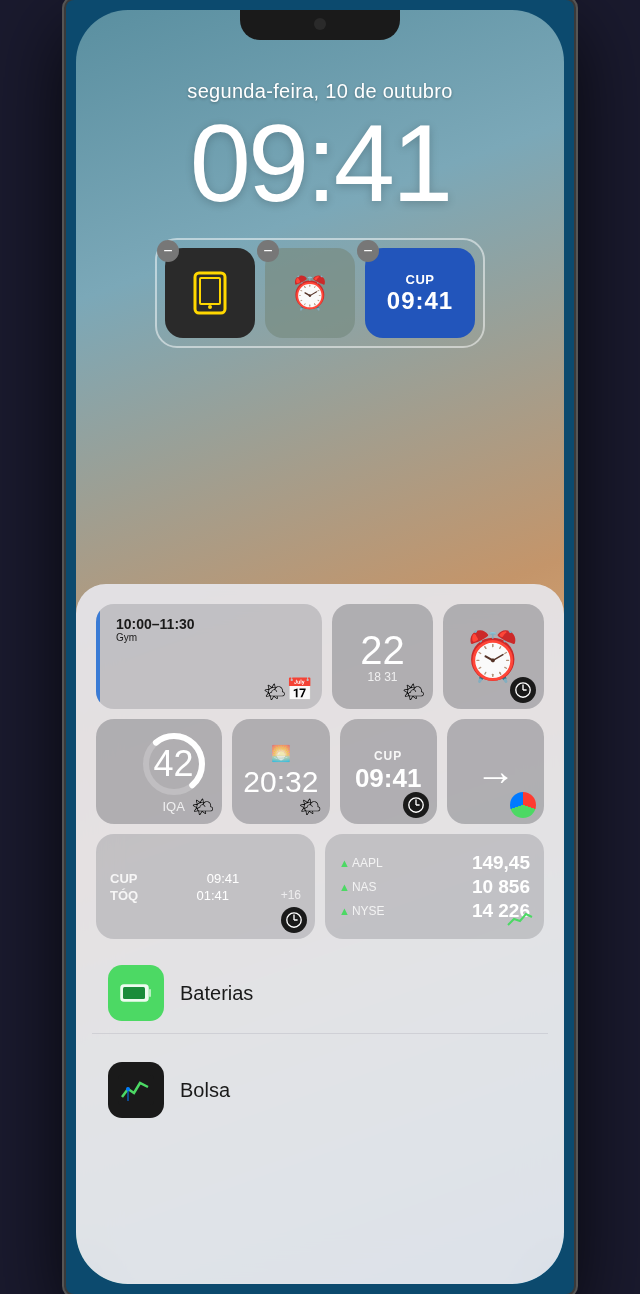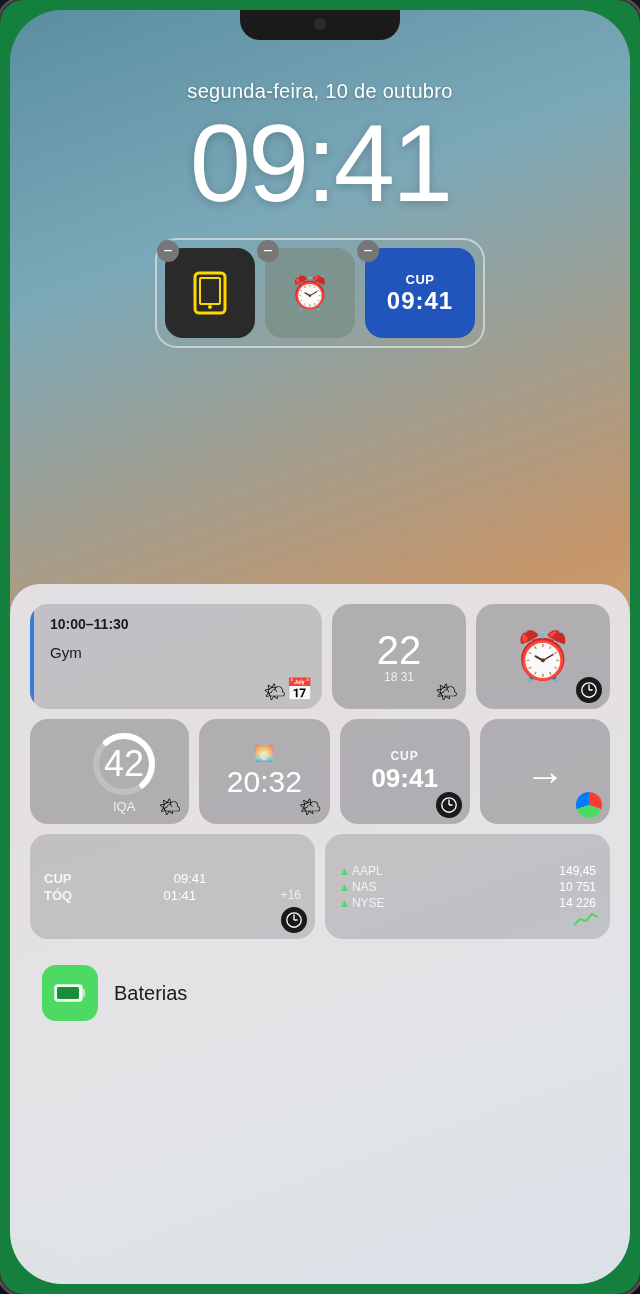--- a/index.html
+++ b/index.html
@@ -7,24 +7,24 @@
     body {
       background: #1a1a2e;
       display: flex;
       justify-content: center;
       align-items: center;
       min-height: 100vh;
       font-family: -apple-system, BlinkMacSystemFont, 'SF Pro Display', 'Helvetica Neue', sans-serif;
     }
 
     .phone-frame {
-      width: 640px;
+      width: 508px;
       height: 1294px;
-      background: #15803d;
-      border-radius: 24px;
+      background: #0c4a6e;
+      border-radius: 8px;
       position: relative;
       overflow: hidden;
       box-shadow: 0 0 0 2px #3a3a3a, 0 0 0 4px #555, 0 30px 80px rgba(0,0,0,0.8);
     }
 
     .phone-screen {
       position: absolute;
       top: 10px;
       left: 10px;
       right: 10px;
@@ -247,24 +247,24 @@
     }
 
     .cal-time-range {
       font-size: 14px;
       font-weight: 600;
       color: #1a1a1a;
       text-align: right;
     }
 
     .cal-event {
-      font-size: 15px;
+      font-size: 10px;
       font-weight: 500;
       color: #1a1a1a;
-      margin-top: 12px;
+      margin-top: 0;
     }
 
     .cal-left-border {
       position: absolute;
       left: 0;
       top: 0;
       bottom: 0;
       width: 4px;
       background: #3a7bd5;
       border-radius: 18px 0 0 18px;
@@ -399,22 +399,22 @@
       align-items: center;
       gap: 2px;
     }
 
     .market-up {
       color: #4cd964;
       font-size: 11px;
     }
 
     .market-val {
-      font-size: 12px;
-      font-weight: 400;
+      font-size: 19px;
+      font-weight: 700;
       color: white;
       margin-left: 48px;
     }
 
     
     .app-list {
       margin-top: 14px;
       display: flex;
       flex-direction: column;
       gap: 16px;
@@ -661,21 +661,21 @@
               </div>
             </div>
 
             <div class="wcard wcard-large market-widget">
               <div class="market-row">
                 <span class="market-name"><span class="market-up">▲</span>AAPL</span>
                 <span class="market-val">149,45</span>
               </div>
               <div class="market-row">
                 <span class="market-name"><span class="market-up">▲</span>NAS</span>
-                <span class="market-val">10 751</span>
+                <span class="market-val">10 856</span>
               </div>
               <div class="market-row">
                 <span class="market-name"><span class="market-up">▲</span>NYSE</span>
                 <span class="market-val">14 226</span>
               </div>
               <div style="position:absolute;bottom:6px;right:8px;">
                 <svg width="30" height="20" viewBox="0 0 30 20">
                   <polyline points="2,16 8,10 14,12 20,5 26,8" stroke="#4cd964" stroke-width="2" fill="none"></polyline>
                 </svg>
               </div>
@@ -691,20 +691,31 @@
             <div class="app-icon app-icon-battery">
               <svg width="32" height="20" viewBox="0 0 32 20" fill="none">
                 <rect x="1" y="2" width="27" height="16" rx="3" stroke="white" stroke-width="1.5" fill="white" opacity="0.9"></rect>
                 <rect x="29" y="6" width="2" height="8" rx="1" fill="white" opacity="0.6"></rect>
                 <rect x="3" y="4" width="22" height="12" rx="1.5" fill="#1a8c3a"></rect>
               </svg>
             </div>
             <span class="app-name">Baterias</span>
           </div>
 
+          <div class="app-item">
+            <div class="app-icon app-icon-stocks">
+              <svg width="36" height="30" viewBox="0 0 36 30" fill="none">
+                <rect width="36" height="30" rx="4" fill="#1a1a1a"></rect>
+                <polyline points="4,22 10,14 16,18 22,8 30,12" stroke="#4cd964" stroke-width="2.5" fill="none"></polyline>
+                <circle cx="10" cy="14" r="2" fill="#007aff"></circle>
+                <line x1="10" y1="14" x2="10" y2="26" stroke="#007aff" stroke-width="1"></line>
+              </svg>
+            </div>
+            <span class="app-name">Bolsa</span>
+          </div>
 
         </div>
 
       </div>
 
     </div>
 
   </div>
 </div>
 

